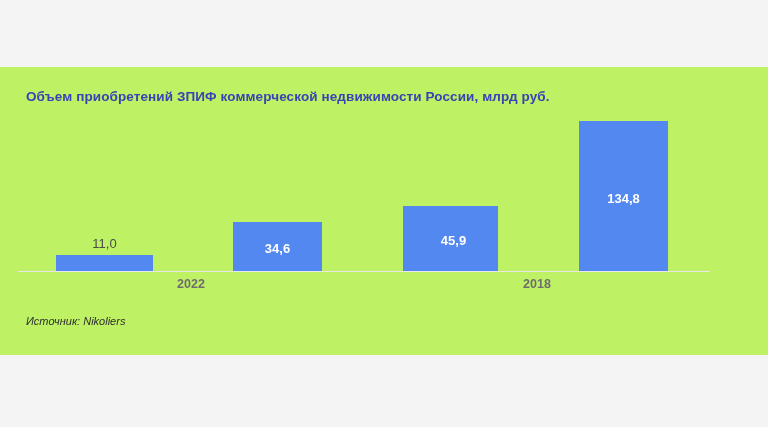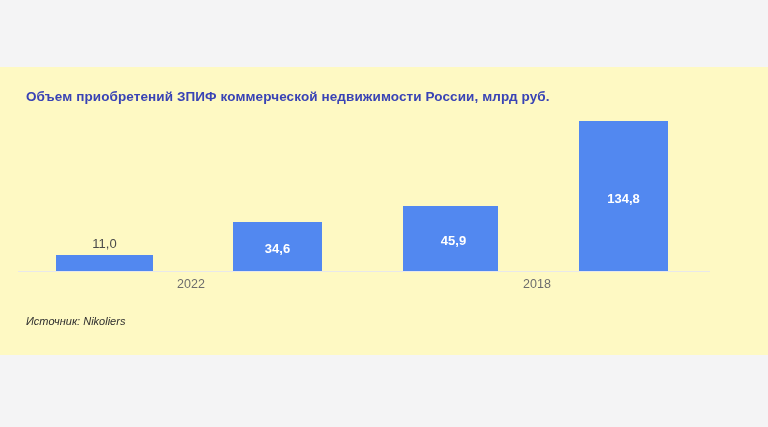--- a/index.html
+++ b/index.html
@@ -18,21 +18,21 @@
     width: 768px;
     height: 427px;
     background: #f4f4f5;
   }
   .card {
     position: absolute;
     left: 0;
     top: 67px;
     width: 768px;
     height: 288px;
-    background: #fef9c3;
+    background: #bef264;
   }
   .chart-title {
     position: absolute;
     left: 26px;
     top: 22px;
     font-size: 13.5px;
     font-weight: bold;
     color: #3943b5;
     letter-spacing: 0.1px;
     white-space: nowrap;
@@ -97,20 +97,21 @@
     color: #4a4a4a;
     line-height: 1;
     white-space: nowrap;
   }
   .x-labels {
     position: absolute;
     left: 18px;
     top: 210px;
     width: 692px;
     display: flex;
+    font-weight: bold;
   }
   .x-label {
     flex: 1 1 0;
     text-align: center;
     font-size: 12.5px;
     color: #6d6d6d;
   }
   .source {
     position: absolute;
     left: 26px;

